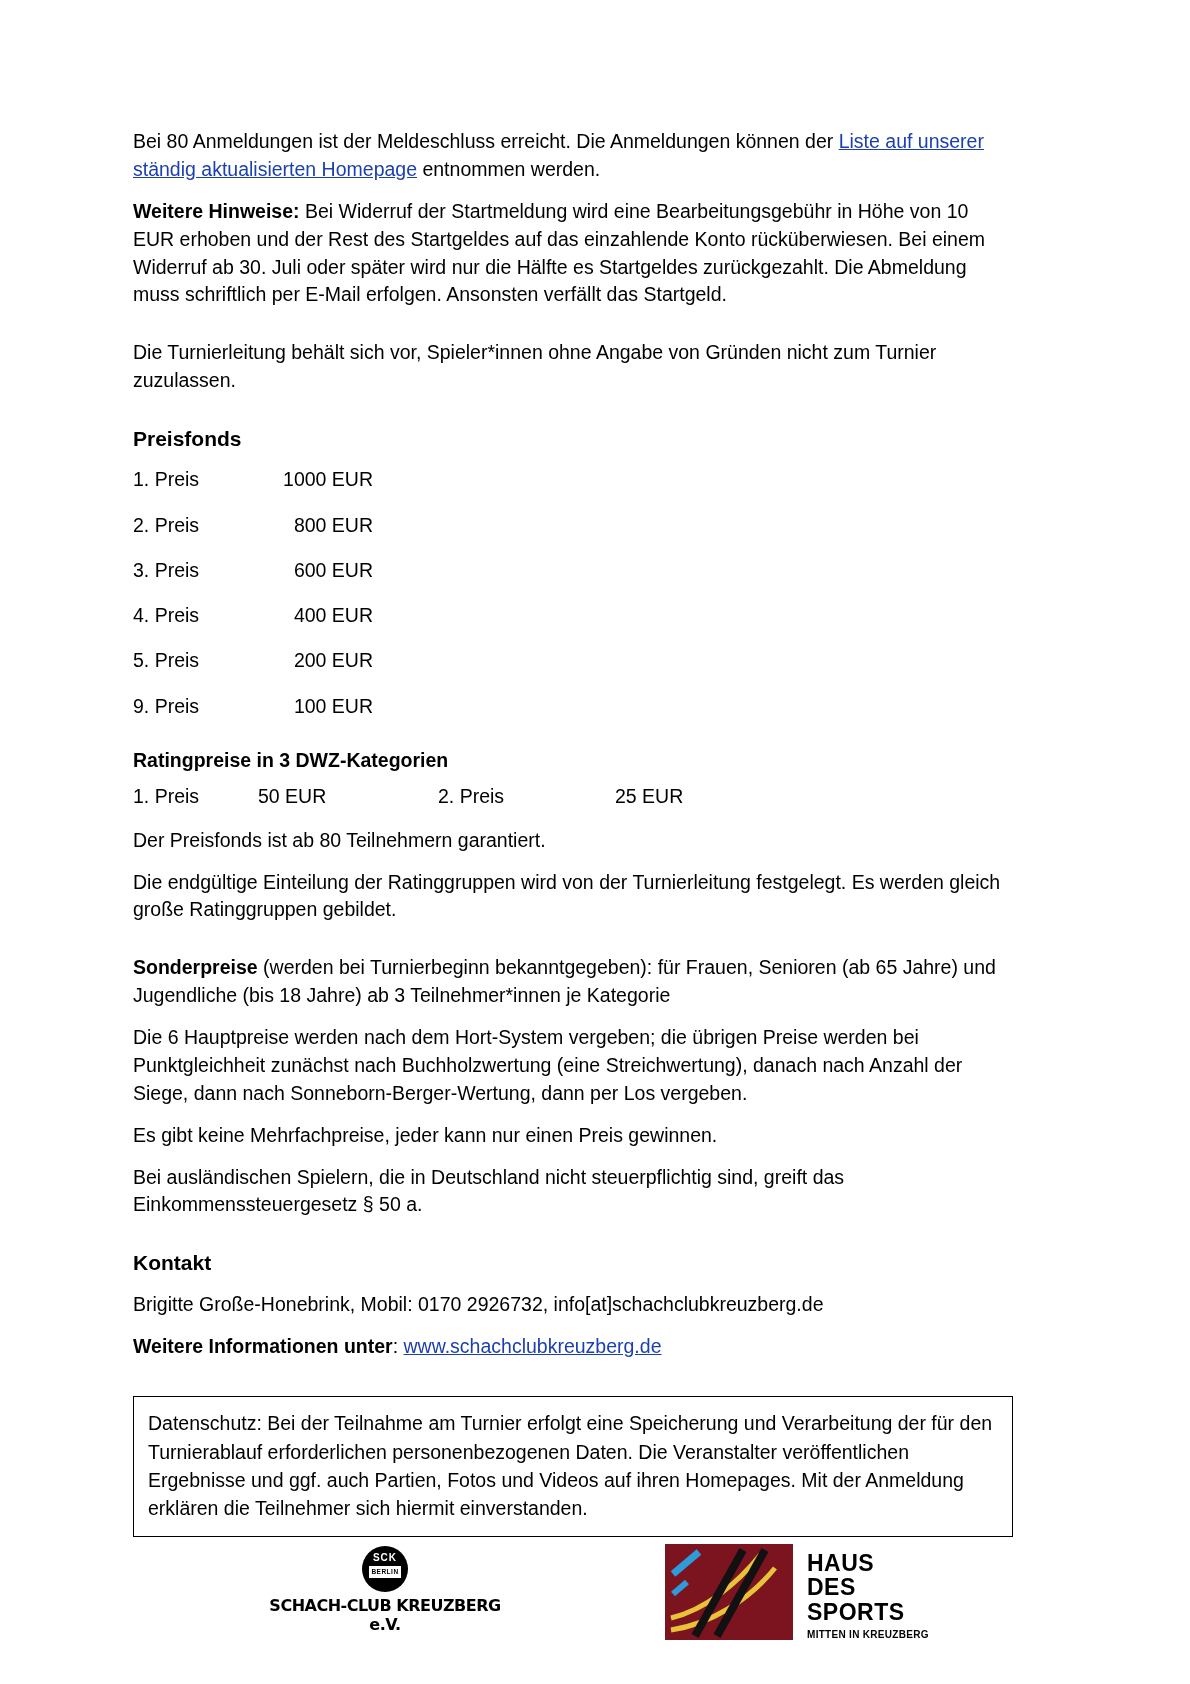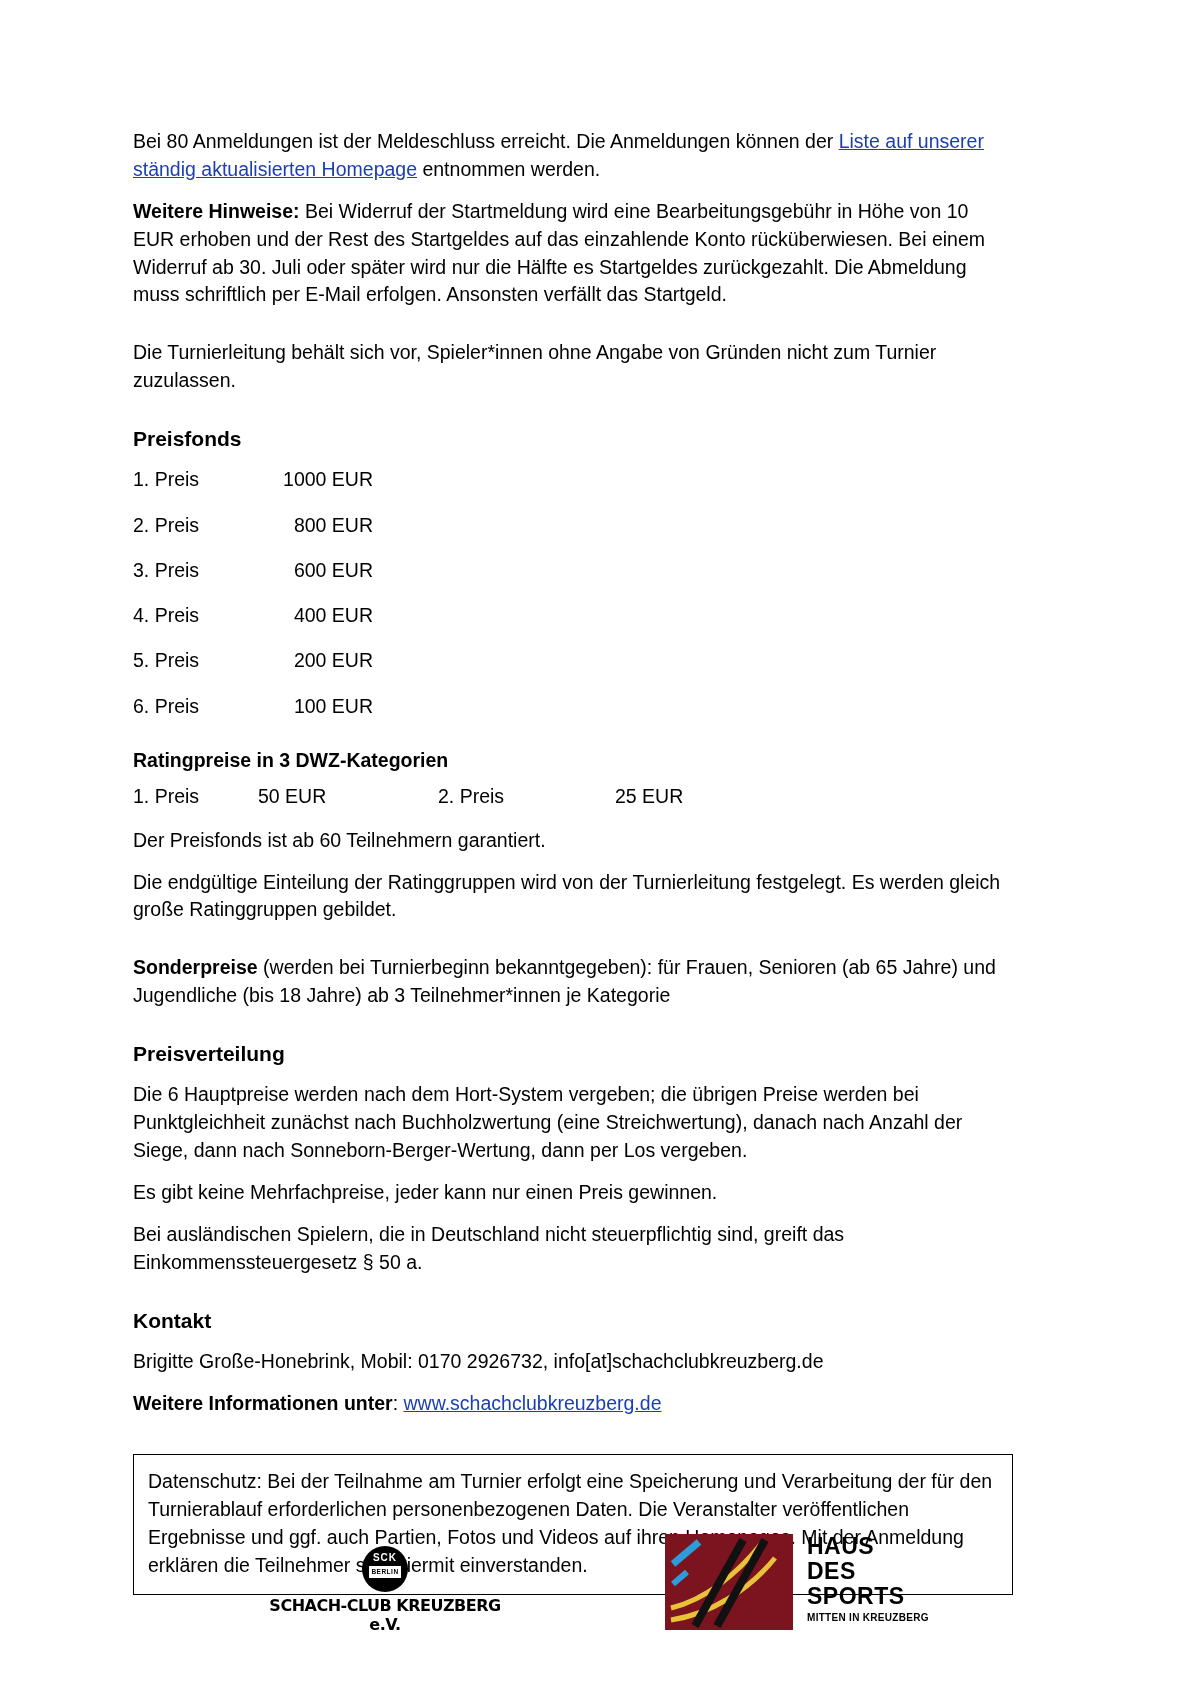--- a/index.html
+++ b/index.html
@@ -126,23 +126,23 @@
   }
   .sck-name {
     font-size: 16px;
     font-weight: bold;
     letter-spacing: -0.5px;
     font-family: "DejaVu Sans", sans-serif;
   }
   .logo-hds {
     position: absolute;
     left: 665px;
-    bottom: 12px;
-    display: flex;
-    align-items: flex-start;
+    bottom: 2px;
+    display: flex;
+    align-items: flex-end;
   }
   .hds-mark {
     width: 128px;
     height: 96px;
     background: #7c1420;
     position: relative;
     overflow: hidden;
   }
   .hds-text {
     margin-left: 14px;
@@ -197,43 +197,42 @@
     </div>
     <div class="prize-row">
       <span class="label">4. Preis</span>
       <span class="amount">400 EUR</span>
     </div>
     <div class="prize-row">
       <span class="label">5. Preis</span>
       <span class="amount">200 EUR</span>
     </div>
     <div class="prize-row">
-      <span class="label">6. Preis</span>
+      <span class="label">9. Preis</span>
       <span class="amount">100 EUR</span>
     </div>
 
     <h3>Ratingpreise in 3 DWZ-Kategorien</h3>
 
     <div class="rating-row">
       <span class="c1">1. Preis</span>
       <span class="c2">50 EUR</span>
       <span class="c3">2. Preis</span>
       <span class="c4">25 EUR</span>
     </div>
 
-    <p>Der Preisfonds ist ab 60 Teilnehmern garantiert.</p>
+    <p>Der Preisfonds ist ab 80 Teilnehmern garantiert.</p>
     <p>Die endgültige Einteilung der Ratinggruppen wird von der Turnierleitung festgelegt. Es werden gleich große Ratinggruppen gebildet.</p>
 
     <div class="spacer-md"></div>
 
     <p>
       <span class="bold">Sonderpreise</span><span> (werden bei Turnierbeginn bekanntgegeben): für Frauen, Senioren (ab 65 Jahre) und Jugendliche (bis 18 Jahre) ab 3 Teilnehmer*innen je Kategorie</span>
     </p>
 
-    <h2>Preisverteilung</h2>
 
     <p>Die 6 Hauptpreise werden nach dem Hort-System vergeben; die übrigen Preise werden bei Punktgleichheit zunächst nach Buchholzwertung (eine Streichwertung), danach nach Anzahl der Siege, dann nach Sonneborn-Berger-Wertung, dann per Los vergeben.</p>
     <p>Es gibt keine Mehrfachpreise, jeder kann nur einen Preis gewinnen.</p>
     <p>Bei ausländischen Spielern, die in Deutschland nicht steuerpflichtig sind, greift das Einkommenssteuergesetz § 50 a.</p>
 
     <h2>Kontakt</h2>
 
     <p>Brigitte Große-Honebrink, Mobil: 0170 2926732, info[at]schachclubkreuzberg.de</p>
 
     <p>

